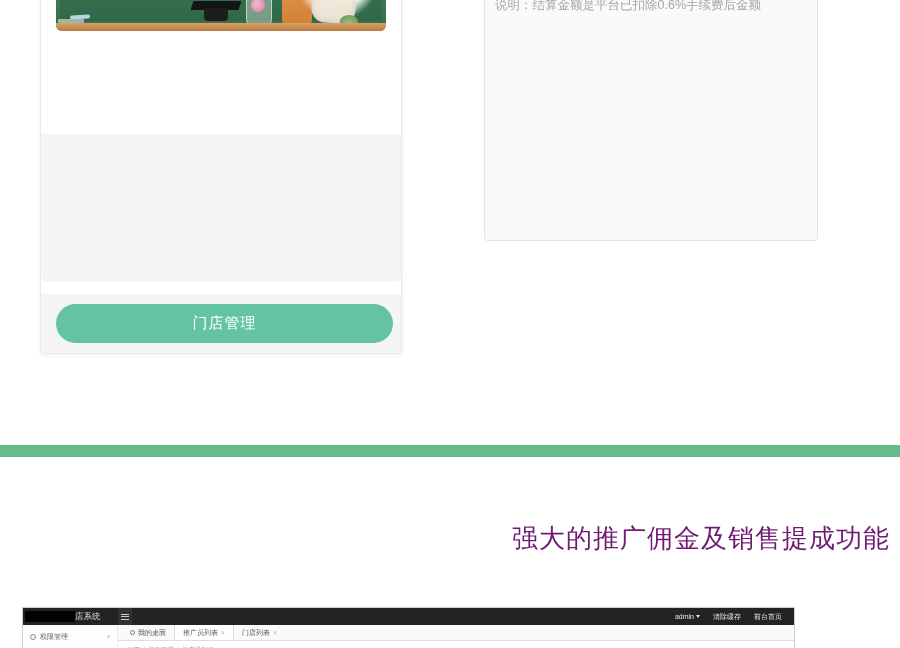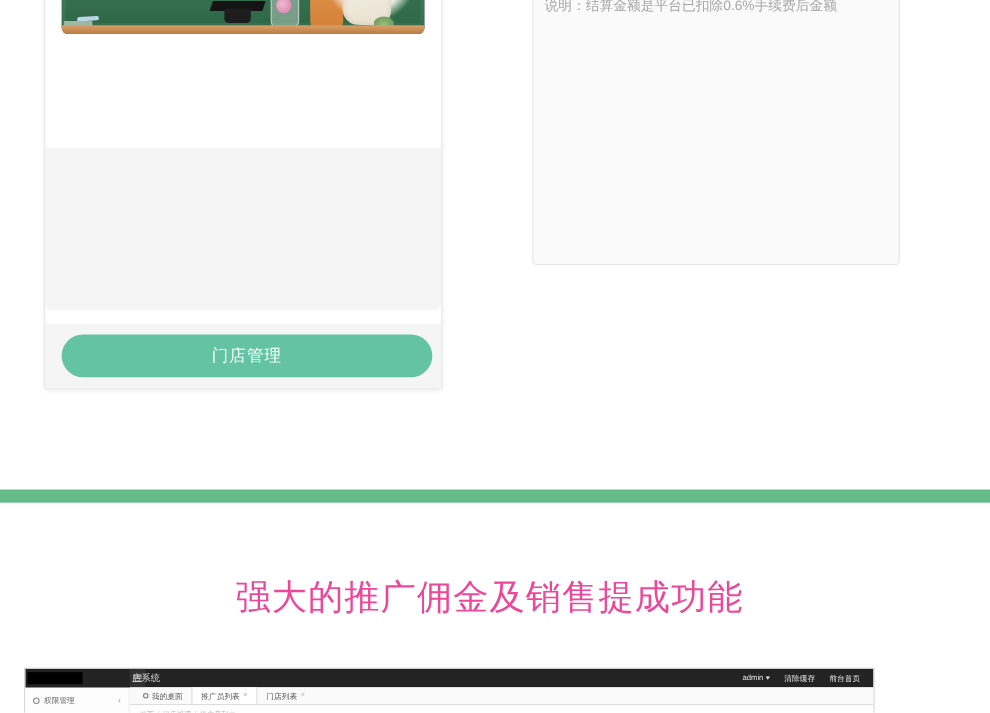--- a/index.html
+++ b/index.html
@@ -46,30 +46,30 @@
                 font-family:"Liberation Sans",sans-serif;cursor:pointer;letter-spacing:1px;}
 
   
   .note-card{position:absolute;left:484px;top:-20px;width:334px;height:261px;background:#fafafa;
              border:1px solid #e3e3e3;border-radius:4px;box-sizing:border-box;}
   .note-text{position:absolute;left:10px;top:16px;right:10px;color:#a5a5a5;font-size:12.5px;
              line-height:17px;}
 
   
   .band{position:absolute;left:0;top:445px;width:100%;height:12px;background:#66bb8a;}
-  .section-title{position:absolute;left:0;top:499px;width:890px;text-align:center;
-             color:#ec4899;font-size:32px;font-weight:400;letter-spacing:1px;line-height:34px;}
+  .section-title{position:absolute;left:0;top:499px;width:890px;text-align:right;
+             color:#701a75;font-size:26px;font-weight:400;letter-spacing:1px;line-height:34px;}
 
   
   .shot{position:absolute;left:22px;top:607px;width:773px;height:80px;background:#fff;
         border:1px solid #cfcfcf;box-sizing:border-box;overflow:hidden;}
   .shot-header{position:relative;height:17px;background:#232323;display:flex;align-items:center;}
   .shot-logo{width:95px;height:100%;display:flex;align-items:center;position:relative;}
   .redact{position:absolute;left:2px;top:3px;width:50px;height:11px;background:#000;}
-  .logo-text{position:absolute;left:52px;color:#d8d8d8;font-size:8.5px;white-space:nowrap;margin-left:45px;}
+  .logo-text{position:absolute;left:52px;color:#d8d8d8;font-size:8.5px;white-space:nowrap;}
   .burger{width:14px;height:17px;background:#313131;display:flex;flex-direction:column;
           justify-content:center;gap:1.5px;align-items:center;cursor:pointer;}
   .burger i{display:block;width:8px;height:1px;background:#cfcfcf;}
   .shot-header .spacer{flex:1;}
   .hdr-right{display:flex;align-items:center;gap:13px;margin-right:12px;color:#e8e8e8;font-size:7px;}
   .hdr-link{cursor:pointer;display:flex;align-items:center;gap:2px;}
   .caret{width:0;height:0;border-left:2.5px solid transparent;border-right:2.5px solid transparent;
          border-top:3px solid #e8e8e8;display:inline-block;}
 
   .shot-body{display:flex;height:63px;}

